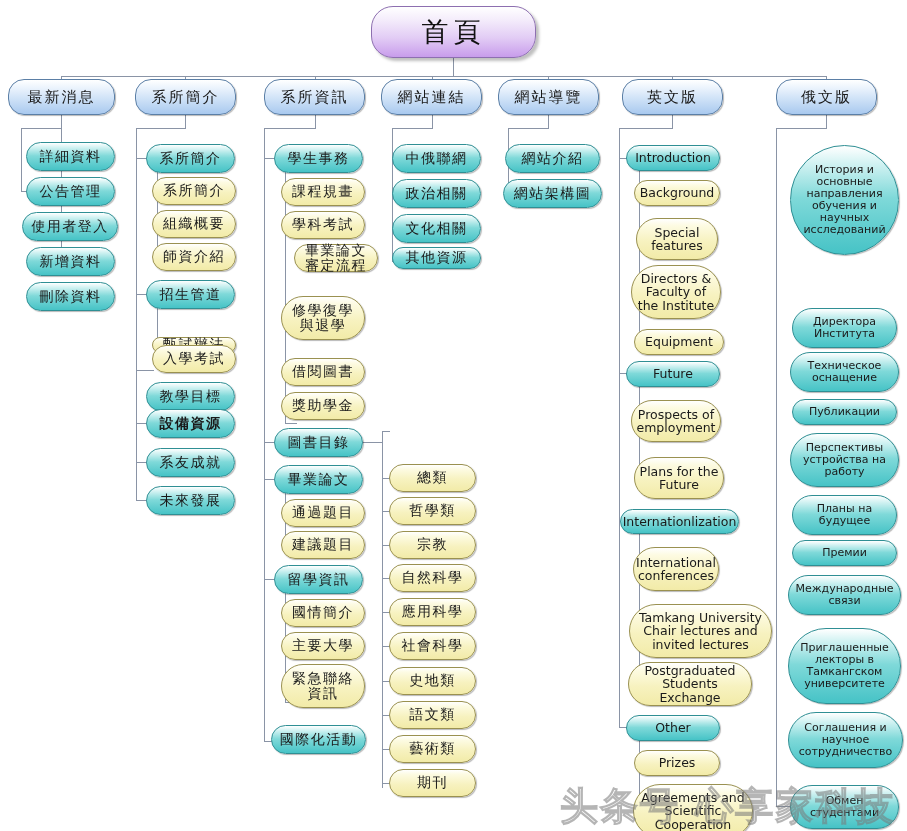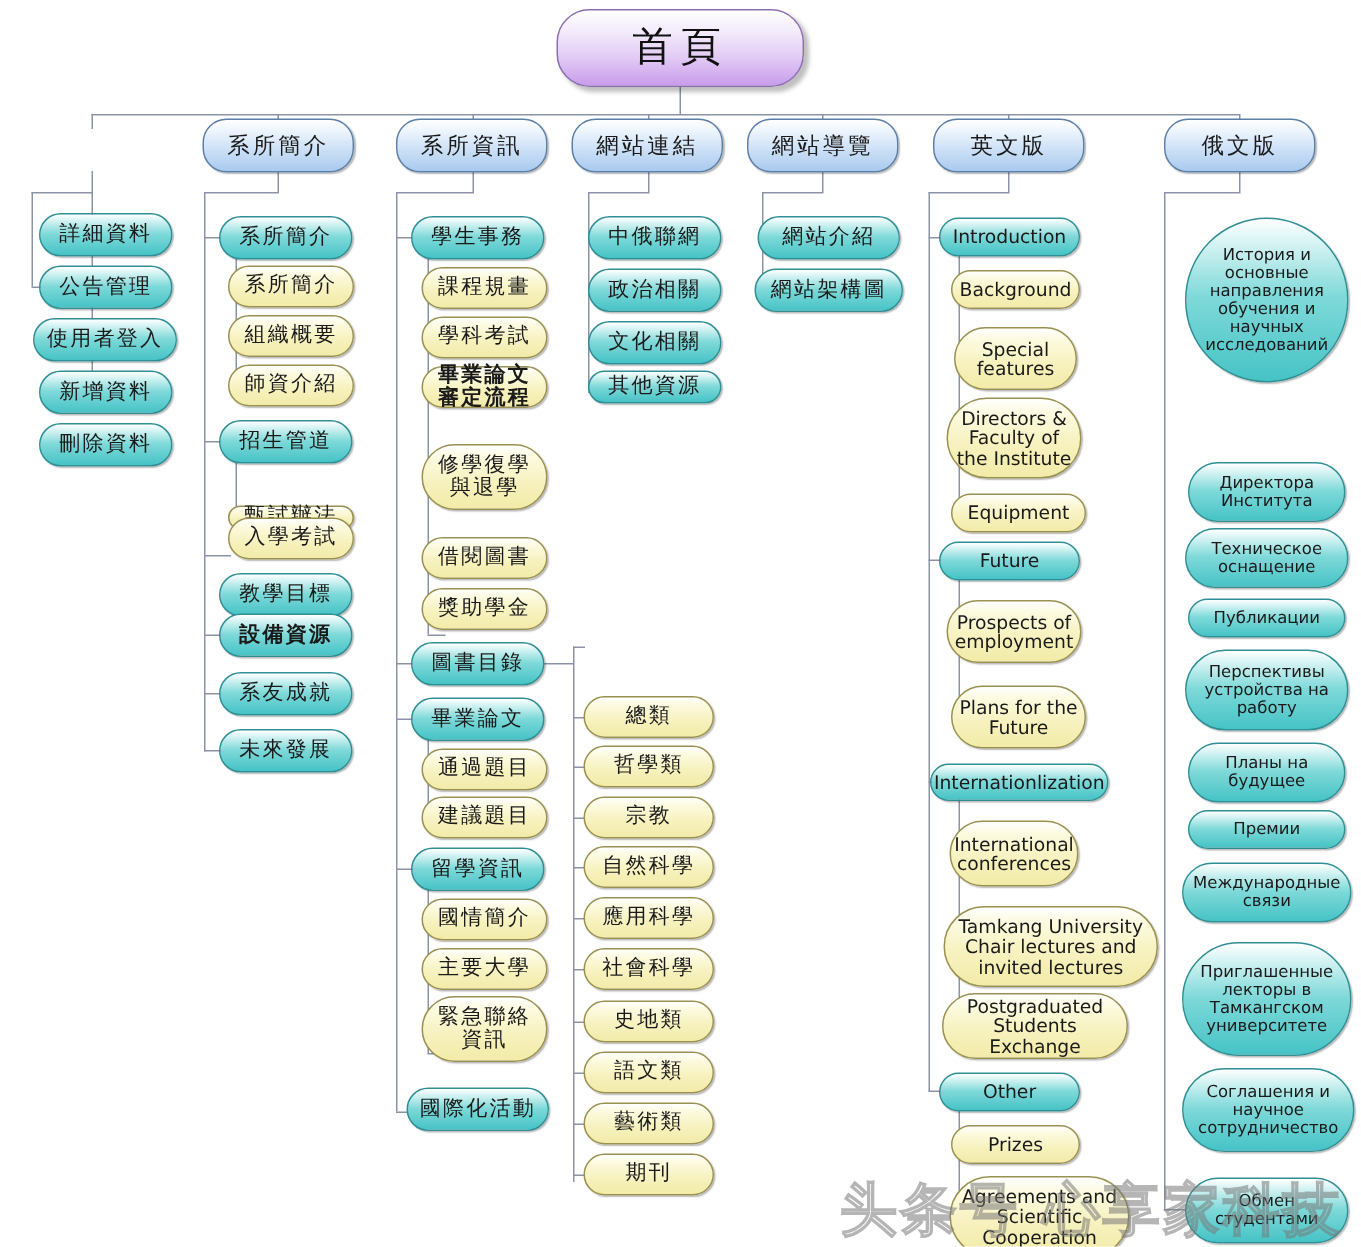--- a/index.html
+++ b/index.html
@@ -193,20 +193,21 @@
     <div class="wire h" style="left:639px;top:811px;width:12px;"></div>
 
     <div class="wire v" style="left:826px;top:114px;height:14px;"></div>
     <div class="wire h" style="left:776px;top:128px;width:51px;"></div>
     <div class="wire v" style="left:776px;top:128px;height:678px;"></div>
     <div class="wire h" style="left:776px;top:806px;width:14px;"></div>
   </div>
 
   <div class="node n-root" style="left:371px;top:6px;width:165px;height:52px;">首頁</div>
 
+  <div class="node n-l1" style="left:8px;top:79px;width:107px;height:36px;">最新消息</div>
   <div class="node n-l1" style="left:135px;top:79px;width:101px;height:36px;">系所簡介</div>
   <div class="node n-l1" style="left:264px;top:79px;width:101px;height:36px;">系所資訊</div>
   <div class="node n-l1" style="left:381px;top:79px;width:101px;height:36px;">網站連結</div>
   <div class="node n-l1" style="left:498px;top:79px;width:101px;height:36px;">網站導覽</div>
   <div class="node n-l1" style="left:622px;top:79px;width:101px;height:36px;">英文版</div>
   <div class="node n-l1" style="left:776px;top:79px;width:101px;height:36px;">俄文版</div>
 
   <div class="node n-l2" style="left:26px;top:142px;width:89px;height:29px;">詳細資料</div>
   <div class="node n-l2" style="left:26px;top:177px;width:89px;height:29px;">公告管理</div>
   <div class="node n-l2" style="left:22px;top:212px;width:96px;height:29px;text-align:right;">使用者登入</div>
@@ -221,21 +222,21 @@
   <div class="node n-l3" style="left:152px;top:313px;width:84px;height:16px;margin-top:24px;">甄試辦法</div>
   <div class="node n-l3" style="left:152px;top:345px;width:84px;height:28px;">入學考試</div>
   <div class="node n-l2" style="left:146px;top:382px;width:89px;height:29px;">教學目標</div>
   <div class="node n-l2" style="left:146px;top:409px;width:89px;height:29px;font-weight:bold;">設備資源</div>
   <div class="node n-l2" style="left:146px;top:448px;width:89px;height:29px;">系友成就</div>
   <div class="node n-l2" style="left:146px;top:486px;width:89px;height:29px;">未來發展</div>
 
   <div class="node n-l2" style="left:274px;top:144px;width:89px;height:29px;">學生事務</div>
   <div class="node n-l3" style="left:281px;top:178px;width:84px;height:28px;">課程規畫</div>
   <div class="node n-l3" style="left:281px;top:211px;width:84px;height:28px;">學科考試</div>
-  <div class="node n-l3" style="left:281px;top:244px;width:84px;height:28px;font-weight:bold;">畢業論文審定流程</div>
+  <div class="node n-l3" style="left:294px;top:244px;width:84px;height:28px;">畢業論文審定流程</div>
   <div class="node n-l3" style="left:281px;top:296px;width:84px;height:44px;">修學復學與退學</div>
   <div class="node n-l3" style="left:281px;top:358px;width:84px;height:28px;">借閱圖書</div>
   <div class="node n-l3" style="left:281px;top:392px;width:84px;height:28px;">獎助學金</div>
   <div class="node n-l2" style="left:274px;top:428px;width:89px;height:29px;">圖書目錄</div>
   <div class="node n-l2" style="left:274px;top:465px;width:89px;height:29px;">畢業論文</div>
   <div class="node n-l3" style="left:281px;top:499px;width:84px;height:28px;">通過題目</div>
   <div class="node n-l3" style="left:281px;top:531px;width:84px;height:28px;">建議題目</div>
   <div class="node n-l2" style="left:274px;top:565px;width:89px;height:29px;">留學資訊</div>
   <div class="node n-l3" style="left:281px;top:599px;width:84px;height:28px;">國情簡介</div>
   <div class="node n-l3" style="left:281px;top:632px;width:84px;height:28px;">主要大學</div>

